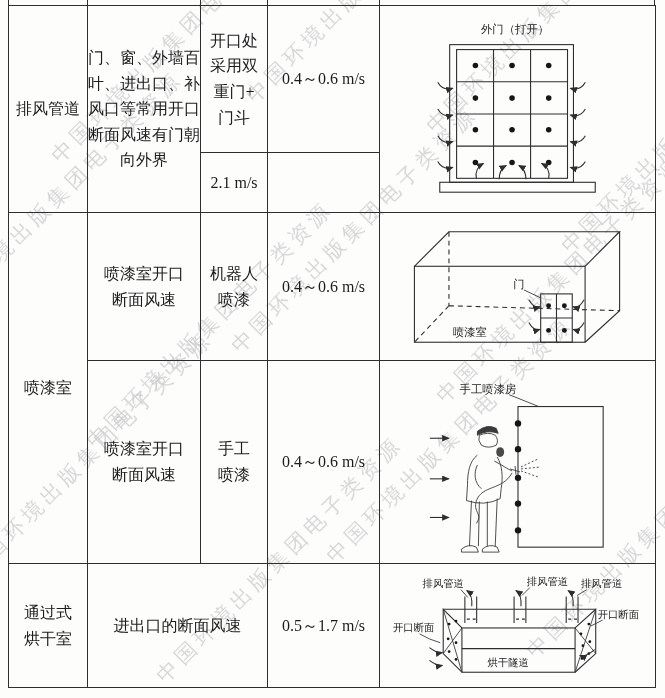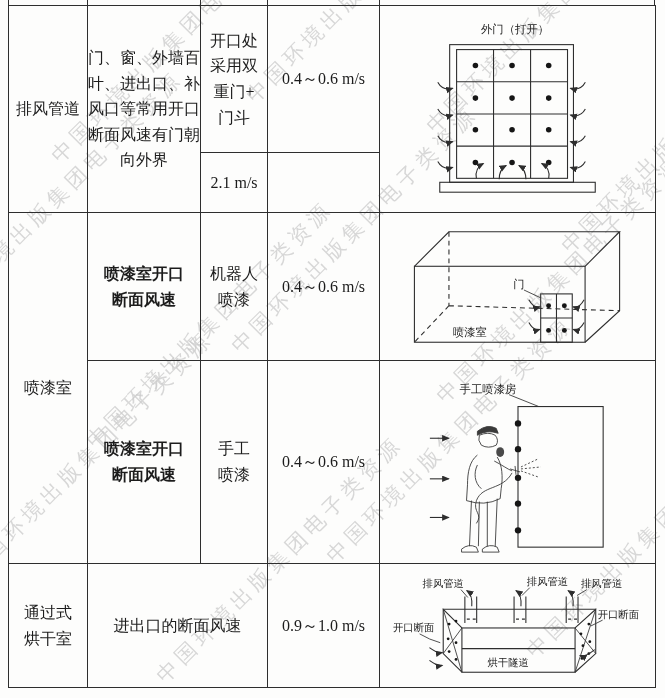--- a/index.html
+++ b/index.html
@@ -23,21 +23,21 @@
     width:647px; border-collapse:collapse; table-layout:fixed;
     background:transparent;
   }
   table.vt td {
     border:1.3px solid #2e2e2e;
     text-align:center; vertical-align:middle;
     font-size:16px; line-height:1.6; padding:0;
     background:transparent; overflow:hidden;
   }
   td.desc-justify { text-align:justify; padding:0 7px; line-height:1.72;font-family:Liberation Serif, serif; }
-  td.desc-left   { text-align:left; padding-left:14px; white-space:pre-line;font-weight:bold; }
+  td.desc-left   { text-align:left; padding-left:14px; white-space:pre-line; }
   td.preline     { white-space:pre-line; }
   td.nowrap      { white-space:nowrap; }
   td.diag        { padding:0; }
   td.diag svg    { display:block; margin:0 auto; }
   
   .stub { position:absolute; top:0; width:1.4px; height:5px; background:#2e2e2e; z-index:1; }
   
   svg .ln   { stroke:#2e2e2e; stroke-width:1.1; fill:none; }
   svg .thin { stroke:#3a3a3a; stroke-width:0.9; fill:none; }
   svg .dot  { fill:#161616; stroke:none; }
@@ -231,21 +231,21 @@
               <path d="M141,106 L158,98 M141,108 L161,106 M141,110 L158,116"></path>
             </g>
           </svg>
         </td>
       </tr>
 
       <tr style="height:124px">
         <td class="preline">通过式
 烘干室</td>
         <td colspan="2">进出口的断面风速</td>
-        <td>0.9～1.0 m/s</td>
+        <td>0.5～1.7 m/s</td>
         <td class="diag">
 
           <svg width="274" height="122" viewBox="0 0 276 124">
             <defs>
               <marker id="ah-d" markerWidth="8" markerHeight="7" refX="6" refY="3" orient="auto">
                 <path d="M0,0 L7,3 L0,6 Z" fill="#2e2e2e"></path>
               </marker>
             </defs>
             <g class="ln">
               <rect x="81" y="64" width="115" height="45"></rect>

